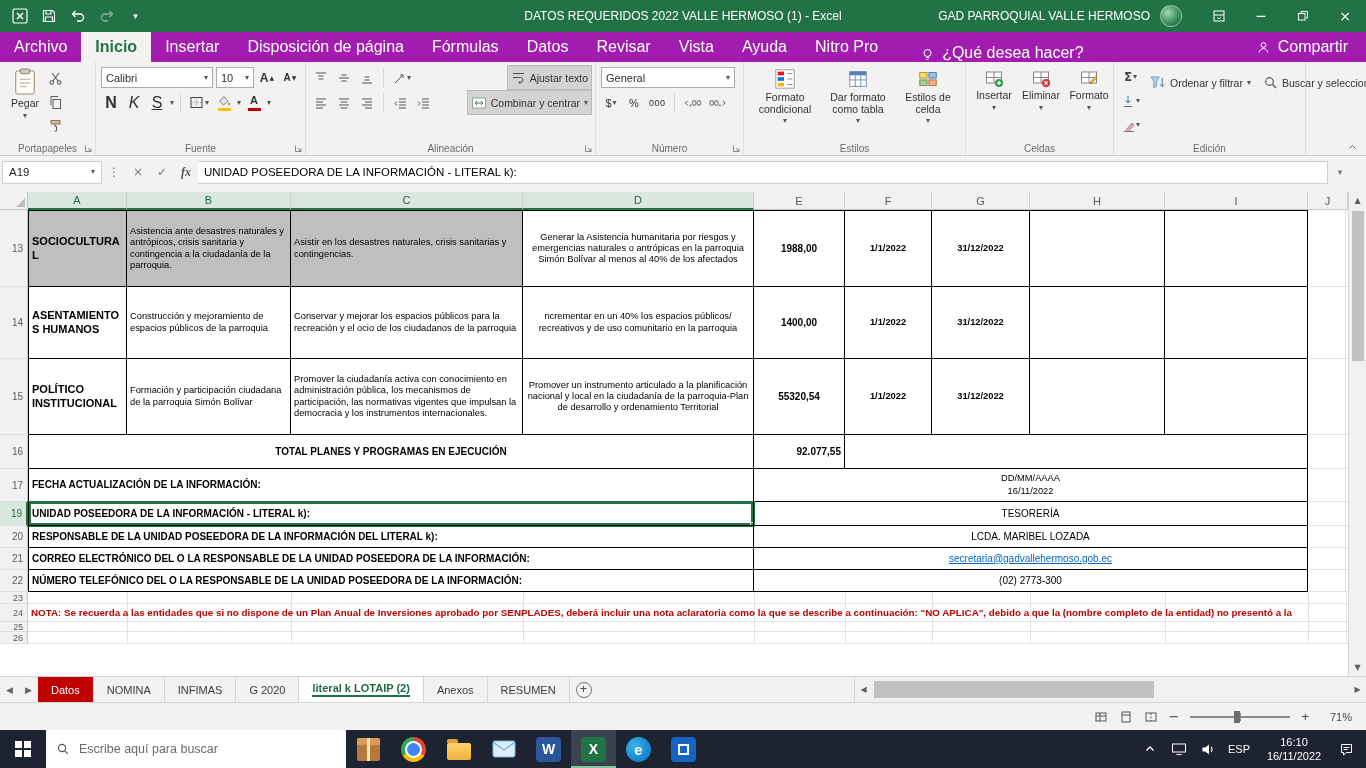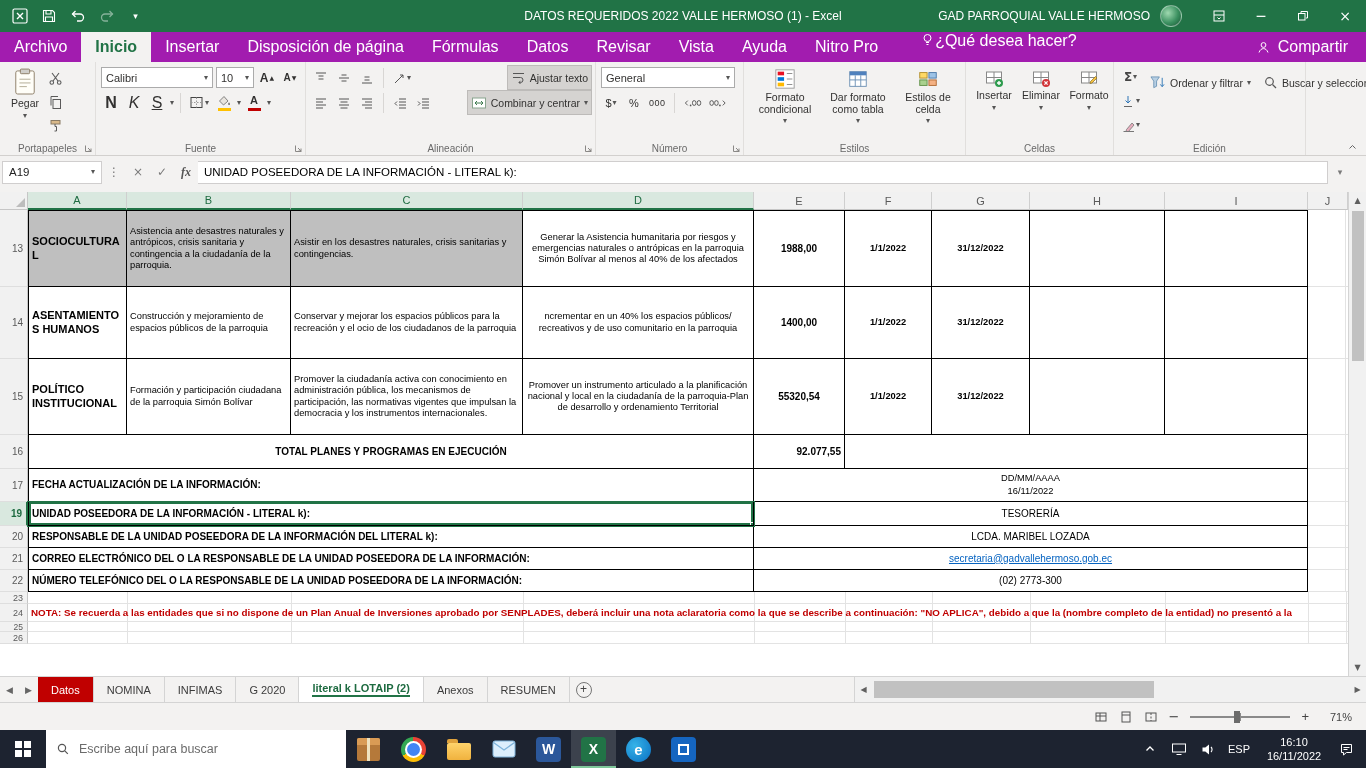--- a/index.html
+++ b/index.html
@@ -16,21 +16,21 @@
 #title-text{position:absolute;left:0;right:0;text-align:center;font-size:12px;pointer-events:none}
 .tb-right{margin-left:auto;display:flex;align-items:center;height:100%;z-index:2}
 .account{font-size:12px;margin-right:10px;white-space:nowrap}
 .avatar{width:22px;height:22px;border-radius:50%;background:radial-gradient(circle at 35% 35%,#9fd9b0,#3a8f5f 55%,#15502f);border:1px solid rgba(255,255,255,.4);margin-right:16px}
 .wbtn{width:42px;height:32px;display:flex;align-items:center;justify-content:center;font-size:14px}
 
 
 #tabrow{position:absolute;top:32px;left:0;width:1366px;height:30px;background:#a21caf;display:flex;align-items:stretch;color:#fff;font-size:16px}
 .rtab{padding:0 14px;display:flex;align-items:center;white-space:nowrap}
 .rtab.active{background:#f3f2f1;color:#217346;font-weight:700}
-.tellme{display:flex;align-items:flex-start;margin-left:28px;white-space:nowrap}
+.tellme{display:flex;align-items:flex-end;gap:7px;margin-left:28px;white-space:nowrap}
 .share{margin-left:auto;display:flex;align-items:center;gap:7px;padding:0 18px;white-space:nowrap}
 
 
 #ribbon{position:absolute;top:62px;left:0;width:1366px;height:94px;background:#f3f2f1;border-bottom:1px solid #d2d0ce;display:flex;color:#323130}
 .grp{position:relative;height:100%;border-right:1px solid #e1dfdd;padding:3px 4px 15px 5px;flex:none}
 .glabel{position:absolute;left:0;right:0;bottom:1px;text-align:center;font-size:10px;color:#696969;pointer-events:none}
 .dlg{position:absolute;right:2px;bottom:2px}
 .bigbtn{display:inline-flex;flex-direction:column;align-items:center;gap:2px;font-size:10.5px;line-height:1.1;text-align:center;padding:3px 6px;height:74px}
 .caret{font-size:8px;line-height:1;color:#555}
 .rline{display:flex;align-items:center;gap:3px;height:25px}
@@ -52,21 +52,21 @@
 
 
 #sheet{position:absolute;top:192px;left:0;width:1348px;height:484px;background:#fff;overflow:hidden;font-size:10px;color:#000}
 .colheads{display:flex;height:18px}
 .corner{width:28px;height:18px;background:#f1f1f1;border-right:1px solid #c6c6c6;border-bottom:1px solid #c6c6c6;position:relative;flex:none}
 .corner:after{content:"";position:absolute;right:2px;bottom:2px;border-left:9px solid transparent;border-bottom:9px solid #bdbdbd}
 .chd{height:18px;background:#f1f1f1;border-right:1px solid #cfcfcf;border-bottom:1px solid #c6c6c6;display:flex;align-items:center;justify-content:center;font-size:11px;color:#5a5a5a;flex:none}
 .chsel{background:#d9e8df;border-bottom:2px solid #217346;color:#1e6b41}
 .grow{display:flex}
 .rh{width:28px;flex:none;background:#f1f1f1;border-right:1px solid #c6c6c6;border-bottom:1px solid #dedede;display:flex;align-items:center;justify-content:flex-end;padding-right:4px;font-size:10px;color:#5a5a5a}
-.rhsel{background:#d9e8df;border-right:2px solid #217346;color:#1e6b41;font-weight:700}
+.rhsel{background:#d9e8df;border-right:2px solid #217346;color:#1e6b41;font-weight:400}
 .c{border-right:1px solid #000;border-bottom:1px solid #000;display:flex;align-items:center;justify-content:center;text-align:center;line-height:1.2;padding:1px 3px;overflow:hidden;overflow-wrap:break-word;word-break:break-word;flex:none}
 .first{border-left:1px solid #000}
 .tb>.c{border-top:1px solid #000}
 .lt{justify-content:flex-start;text-align:left}
 .rt{justify-content:flex-end;text-align:right}
 .gray{background:#bfbfbf}
 .b{font-weight:700}
 .f9{font-size:9.3px}.f10{font-size:10px}.f11{font-size:11px}
 .wA{width:99px}.wB{width:164px}.wC{width:232px}.wD{width:231px}.wE{width:91px}.wF{width:87px}.wG{width:98px}.wH{width:135px}.wI{width:143px}
 .wLBL{width:726px}.wVAL{width:554px}.wFG{width:463px}

